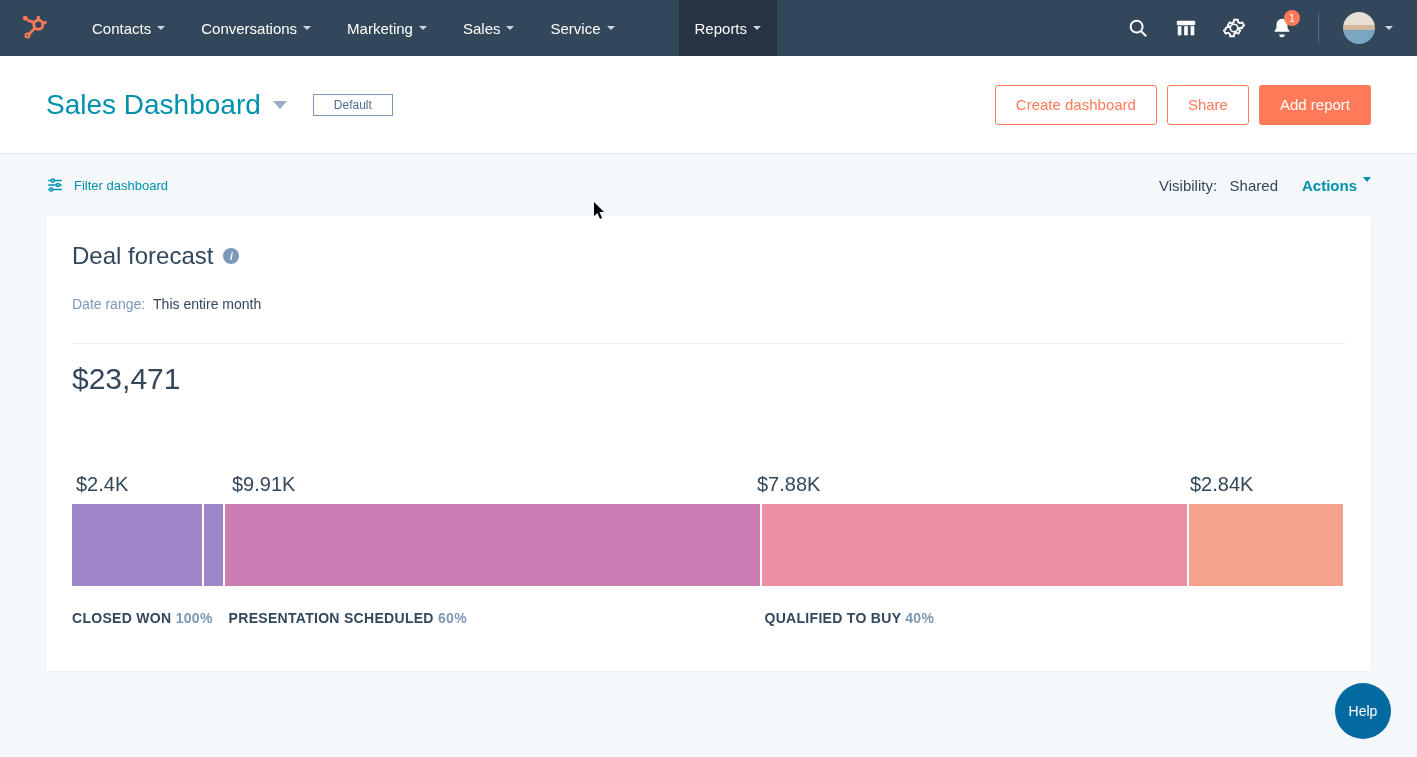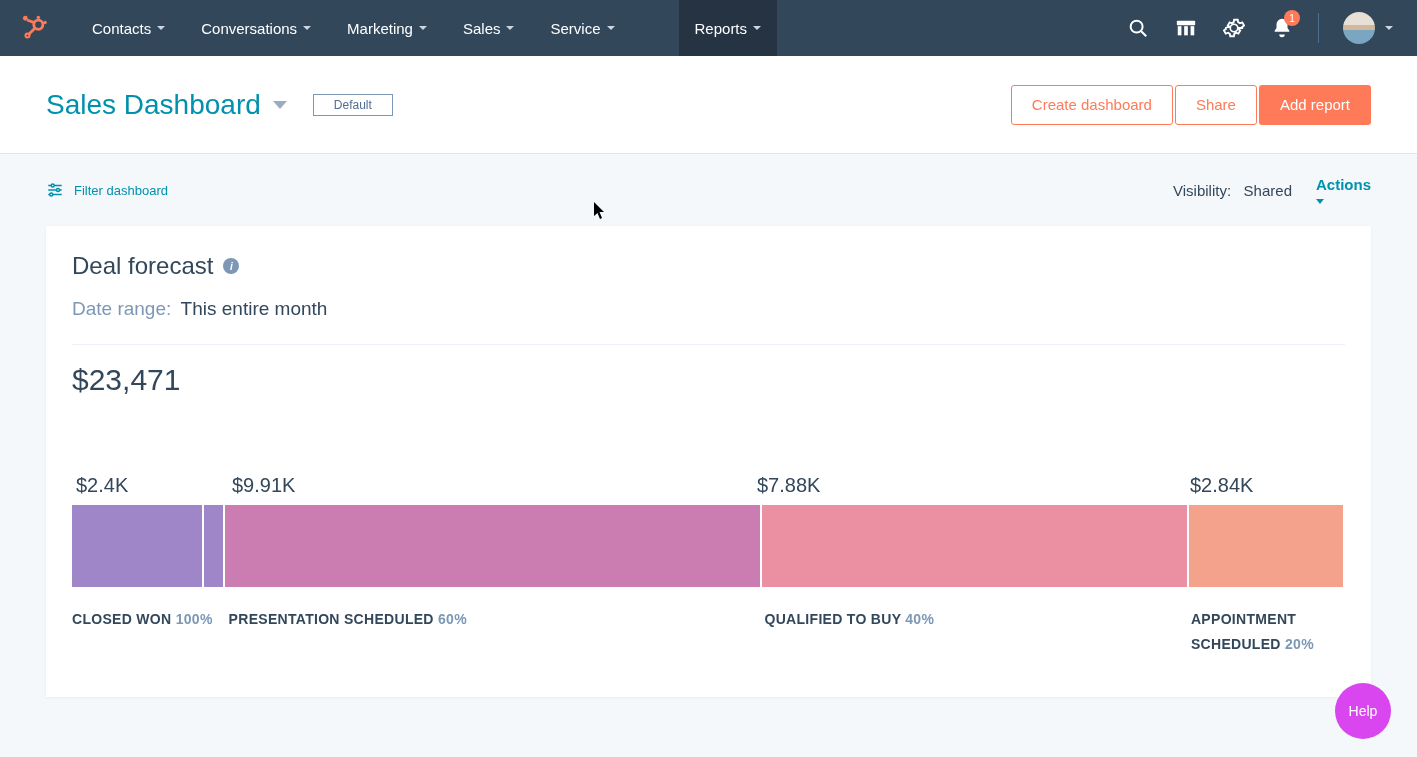--- a/index.html
+++ b/index.html
@@ -115,21 +115,21 @@
   .default-tag {
     margin-left: 26px;
     border: 1px solid #7c98b6;
     font-size: 12px;
     color: #506e91;
     padding: 3px 20px;
   }
   .subheader-actions {
     margin-left: auto;
     display: flex;
-    gap: 2px;
+    gap: 10px;
   }
   .btn {
     height: 40px;
     padding: 0 20px;
     border-radius: 3px;
     font-size: 15px;
     display: flex; align-items: center; justify-content: center;
     cursor: pointer;
     border: 1px solid transparent;
   }
@@ -165,21 +165,20 @@
     gap: 24px;
     font-size: 15px;
   }
   .vis-label { color: var(--hs-text-dark); }
   .vis-value { color: var(--hs-text-dark); }
   .actions-link {
     color: var(--hs-teal-link);
     font-weight: 600;
     display: flex; align-items: flex-start; gap: 6px;
     cursor: pointer;
-    flex-direction: column;
   }
   .caret-teal-sm {
     width: 0; height: 0;
     border-left: 4px solid transparent;
     border-right: 4px solid transparent;
     border-top: 5px solid var(--hs-teal-link);
   }
 
   
   .card {
@@ -198,24 +197,24 @@
   }
   .info-icon {
     width: 16px; height: 16px; border-radius: 50%;
     background: #7c98b6;
     color: #fff;
     font-size: 10px; font-weight: 700;
     display: flex; align-items: center; justify-content: center;
     font-style: italic;
   }
   .date-row {
-    margin-top: 18px;
-    padding-bottom: 24px;
+    margin-top: 26px;
+    padding-bottom: 31px;
     border-bottom: 1px solid #eaf0f6;
-    font-size: 19px;
+    font-size: 14px;
   }
   .date-row .lbl { color: #7c98b6; }
   .date-row .val { color: var(--hs-text-dark); margin-left: 4px; }
   .big-number {
     font-size: 30px;
     font-weight: 400;
     color: var(--hs-text-dark);
     margin-top: 18px;
   }
 
@@ -254,21 +253,21 @@
   }
   .stage-pct { color: #7c98b6; font-weight: 600; }
 
   
   .help-bubble {
     position: absolute;
     right: 26px;
     bottom: 18px;
     width: 56px; height: 56px;
     border-radius: 50%;
-    background: #d946ef;
+    background: #0369a1;
     color: #fff;
     display: flex; align-items: center; justify-content: center;
     font-size: 14px;
     cursor: pointer;
   }
 
   .cursor {
     position: absolute;
     left: 594px; top: 202px;
     width: 12px; height: 18px;
@@ -420,23 +419,20 @@
     <div class="chart-labels-bottom" id="bottom-labels">
         <div style="width: 12.3%;">
           <div class="stage-label"><span>CLOSED WON </span><span class="stage-pct">100%</span></div>
         </div>
         <div style="width: 42.1%;">
           <div class="stage-label"><span>PRESENTATION SCHEDULED </span><span class="stage-pct">60%</span></div>
         </div>
         <div style="width: 33.5%;">
           <div class="stage-label"><span>QUALIFIED TO BUY </span><span class="stage-pct">40%</span></div>
         </div>
-        <div style="width: 12.1%;">
-          <div class="stage-label"><span>APPOINTMENT SCHEDULED </span><span class="stage-pct">20%</span></div>
-        </div>
       </div>
   </div>
 </div>
 
 <div class="help-bubble">
   <span>Help</span>
 </div>
 
 <svg class="cursor" viewBox="0 0 12 18">
   <path d="M0 0 L0 14 L3.5 11 L6 17 L8 16 L5.5 10 L10 10 Z" fill="#000"></path>

